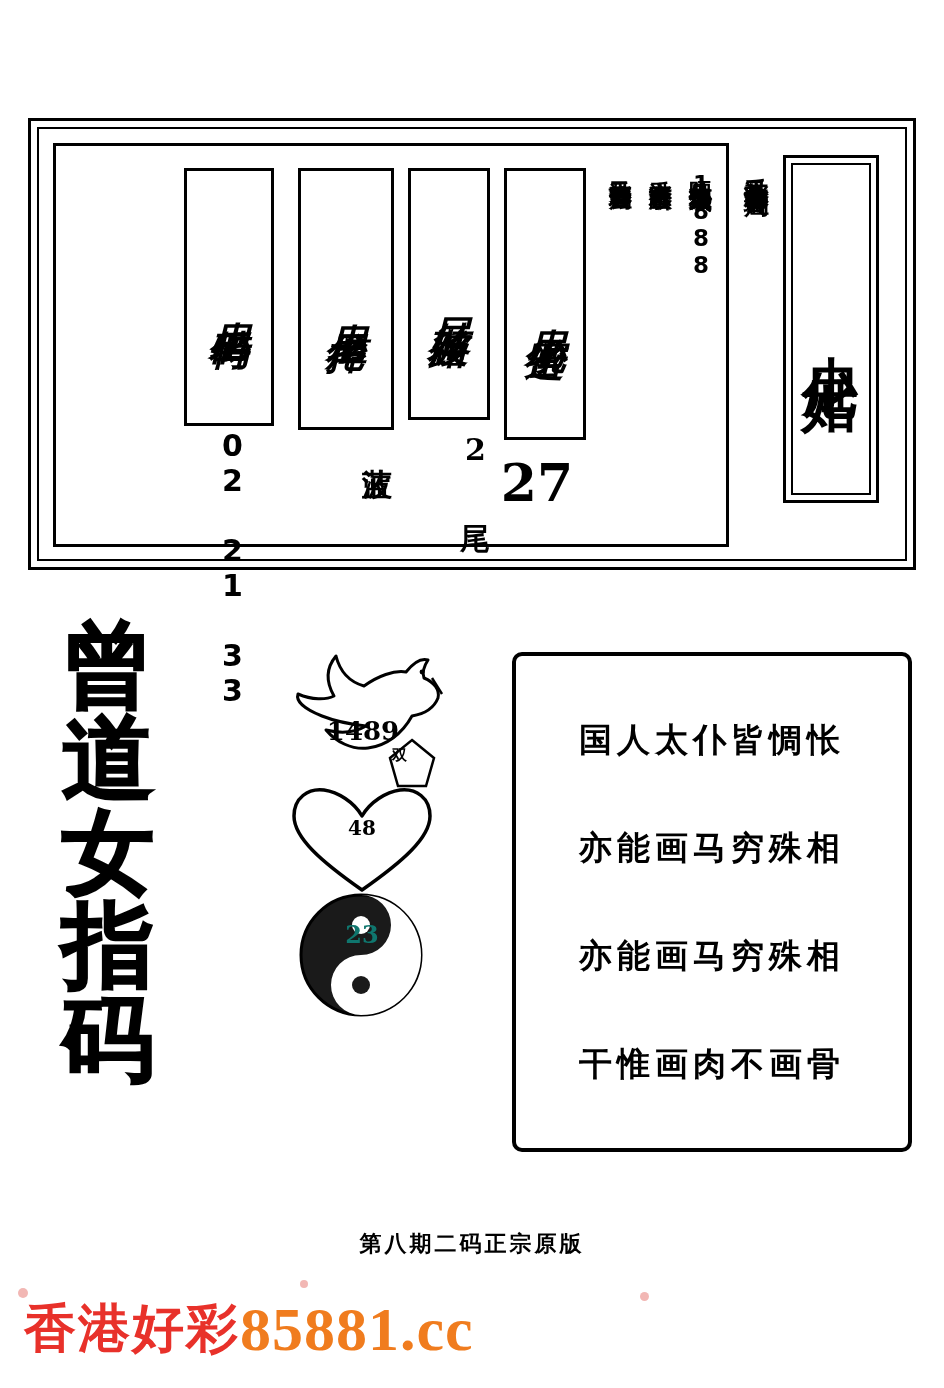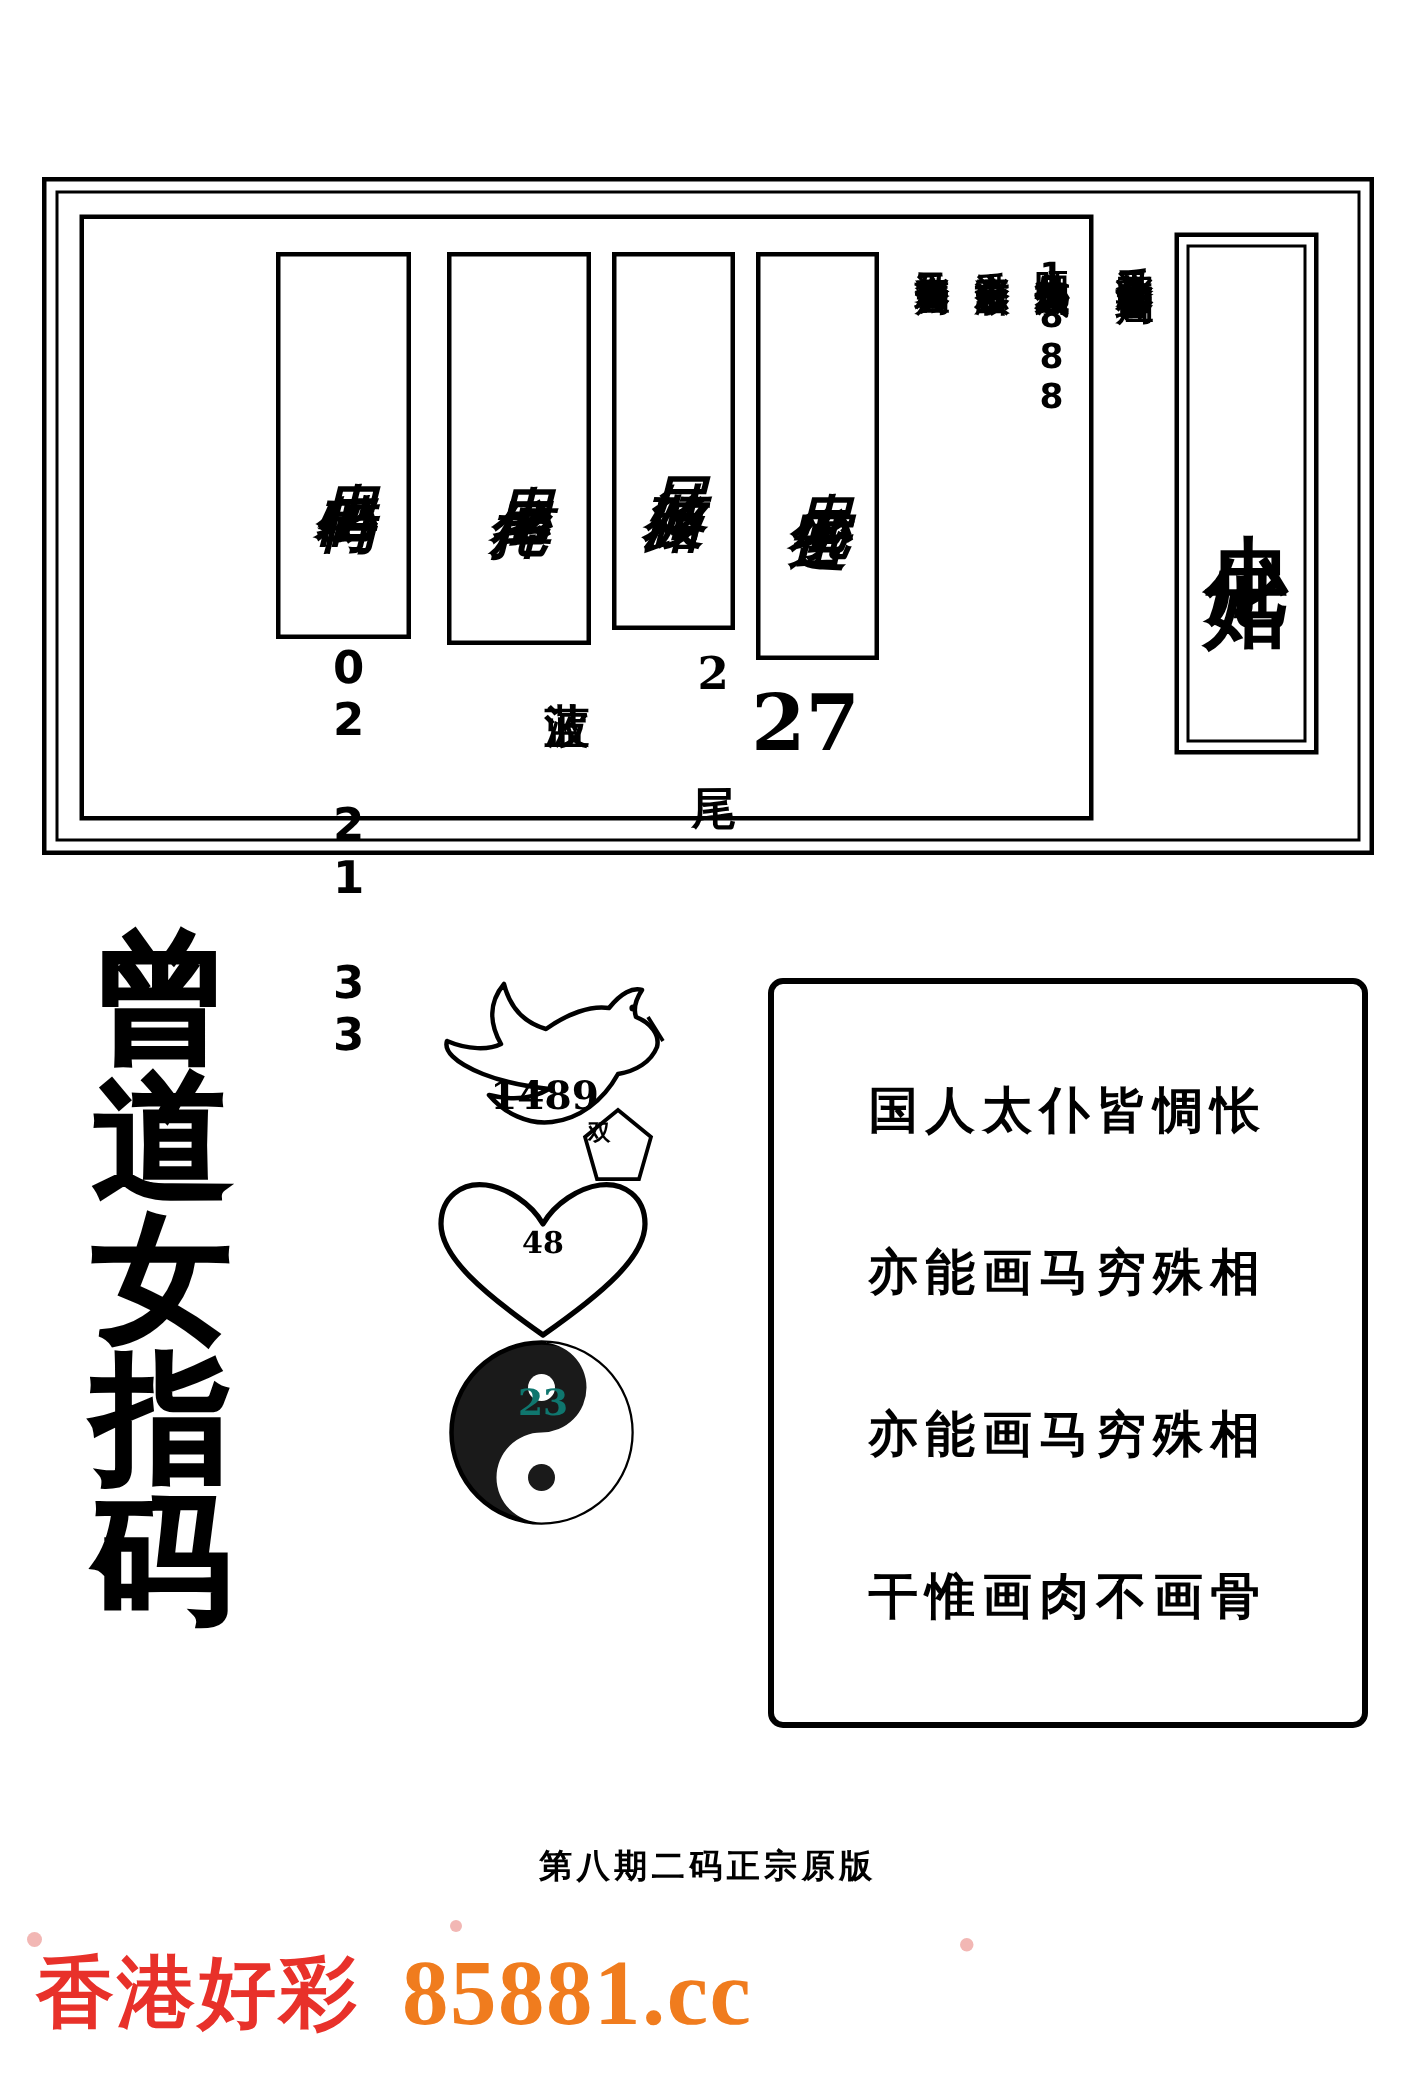--- a/index.html
+++ b/index.html
@@ -252,21 +252,20 @@
   .footer {
     position: absolute;
     left: 0;
     right: 0;
     bottom: 0;
     height: 118px;
     background: #ffffff;
     display: flex;
     align-items: center;
     padding-left: 24px;
-    gap: 28px;
   }
   .footer-cn {
     font-family: "DejaVu Sans", sans-serif;
     font-weight: bold;
     font-size: 52px;
     color: #e8312a;
     letter-spacing: 2px;
   }
   .footer-url {
     font-family: Liberation Serif, serif;

